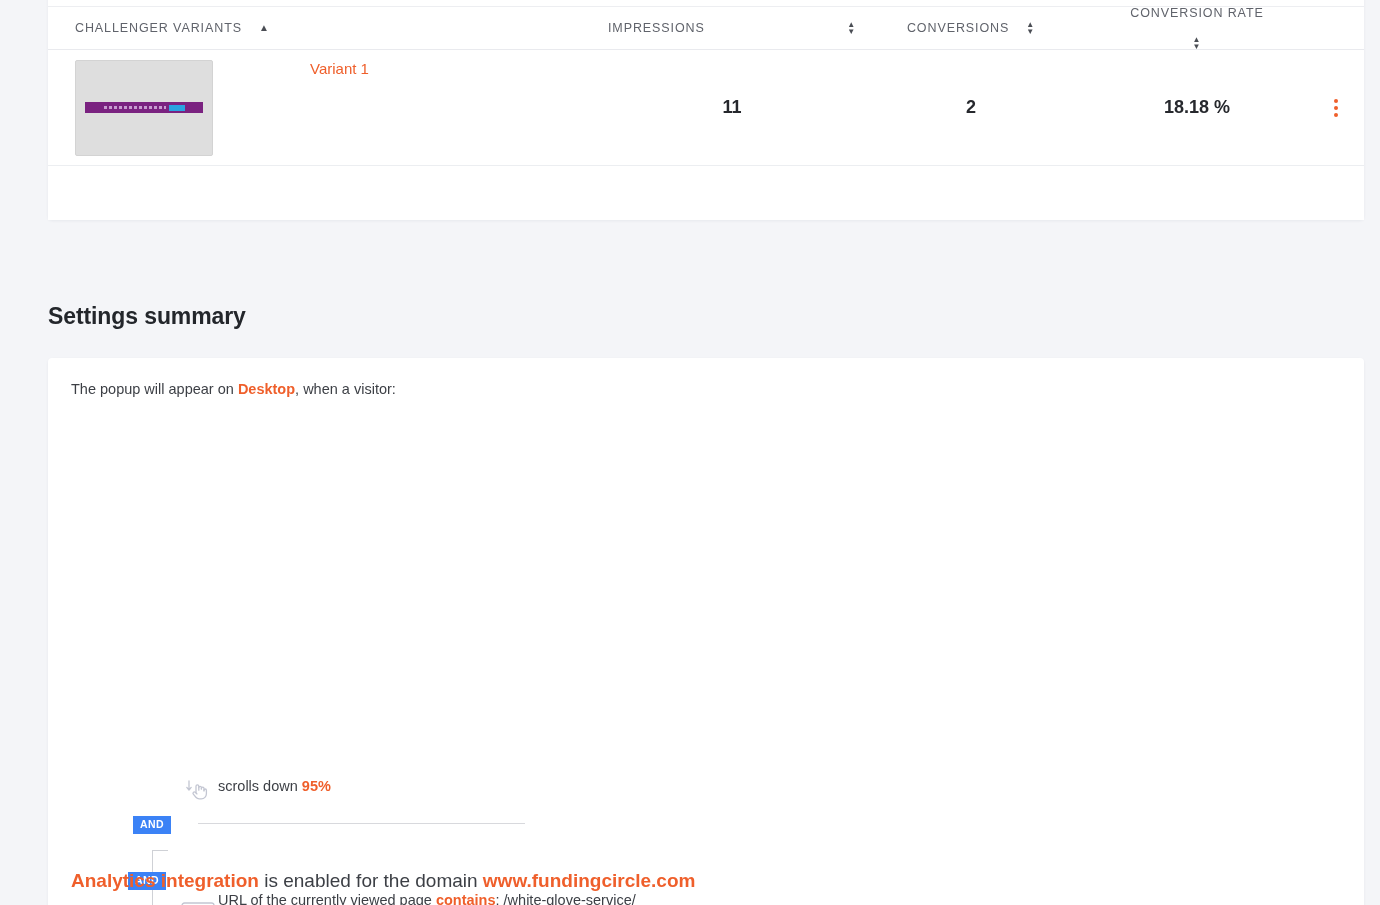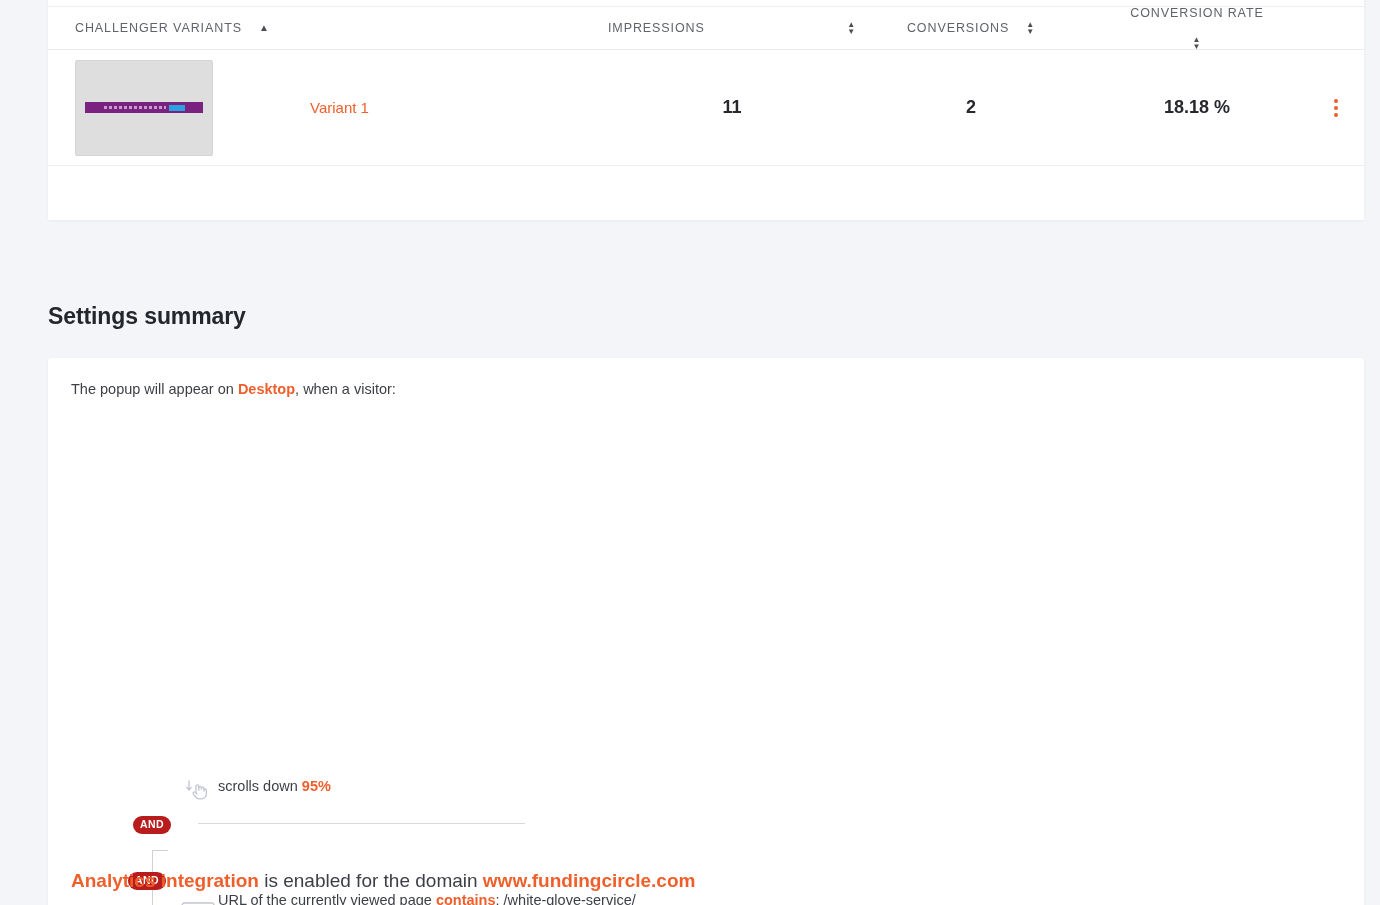--- a/index.html
+++ b/index.html
@@ -35,21 +35,21 @@
   }
   .th-name   { width: 560px; padding-left: 27px; }
   .th-impr   { width: 248px; justify-content: space-between; }
   .th-conv   { width: 230px; justify-content: center; }
   .th-rate   { width: 222px; justify-content: center; flex-direction: column; }
   .sort-ico  { display:inline-flex; flex-direction:column; gap:1px; color:#4a4d54; }
   .sort-ico i { font-style: normal; font-size: 8px; line-height: 6px; }
   .caret-up { color:#4a4d54; font-size: 10px; line-height: 10px; }
 
   .table-row { display: flex; align-items: center; height: 115px; background:#fff; }
-  .td-name { width: 560px; padding-left: 27px; display:flex; align-items:center; }
+  .td-name { width: 560px; padding-left: 27px; display:flex; }
   .thumb {
     width: 138px; height: 96px; background: #dedede;
     border: 1px solid #d3d3d3; border-radius: 2px;
     display: flex; align-items: center; justify-content: center;
     flex: none;
   }
   .thumb-bar {
     width: 118px; height: 11px; background: #7a2280;
     display: flex; align-items: center; justify-content: center; gap: 3px;
   }
@@ -94,23 +94,23 @@
   .icon-cell { width: 40px; display:flex; justify-content:center; flex:none; }
   .cond-text { font-size: 14.5px; color: #3c3f45; line-height: 21.5px; }
 
   .divider {
     position: absolute; left: 150px; top: 465px;
     width: 327px; height: 1px; background: #d8d9dd;
   }
 
   .and-badge {
     position: absolute;
-    background: #b91c1c; color: #fff;
+    background: #3b82f6; color: #fff;
     font-size: 10.5px; font-weight: bold; letter-spacing: .4px;
-    padding: 3px 7px 4px; border-radius: 9px;
+    padding: 3px 7px 4px; border-radius: 0;
     line-height: 11px;
   }
 
   .bracket { position: absolute; left: 104px; top: 492px; }
   .bracket .vline { position:absolute; left: 0; top: 0; width: 1px; height: 253px; background:#cfd1d6; }
   .bracket .tick-top { position:absolute; left:0; top:0; width: 16px; height:1px; background:#cfd1d6; }
 
   .analytics {
     position: absolute; left: 23px; top: 512px;
     font-size: 19px; color: #3c3f45;

